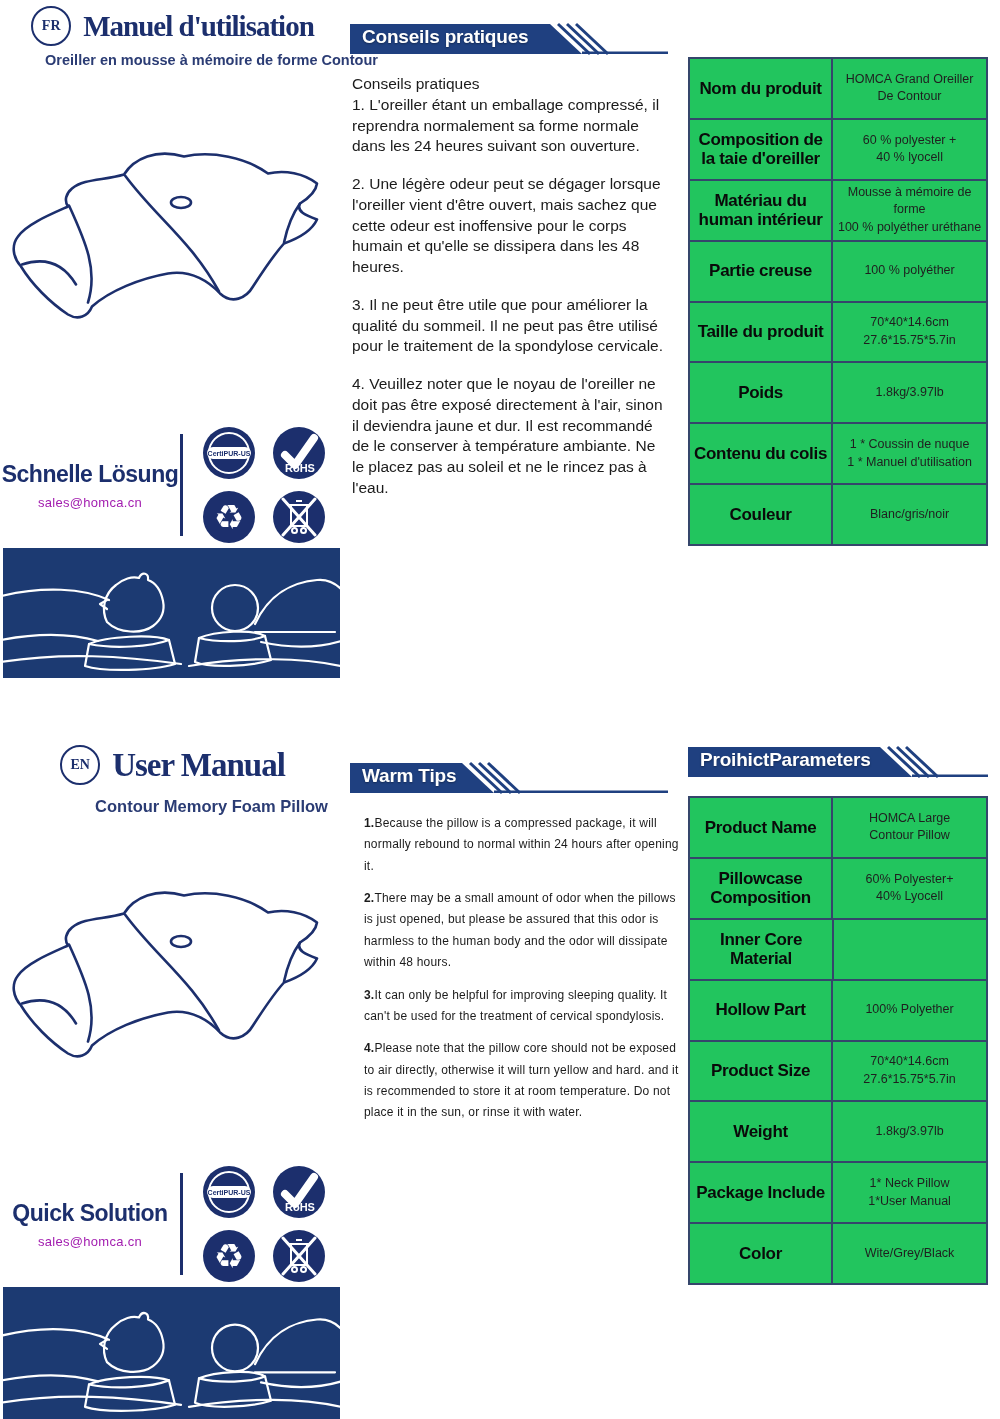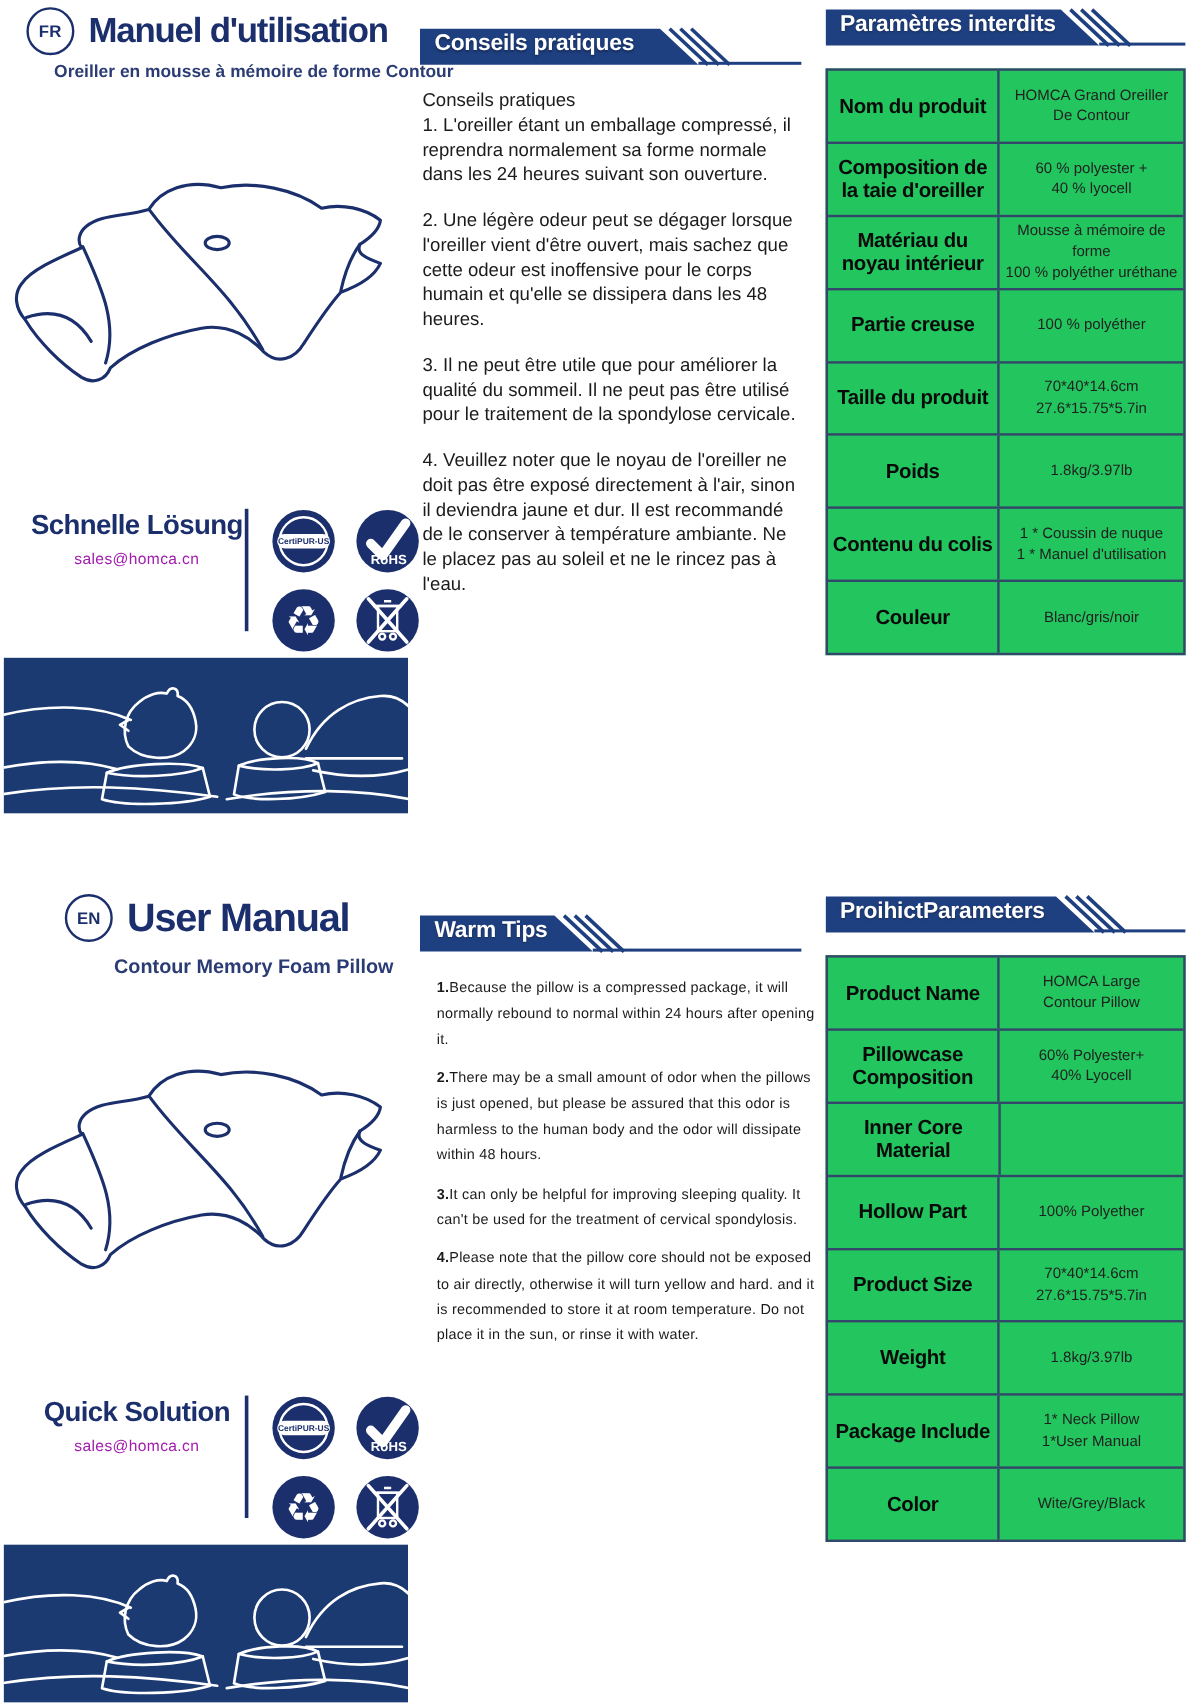--- a/index.html
+++ b/index.html
@@ -4,32 +4,32 @@
 <style>
   html,body{margin:0;padding:0;background:#fff;}
   #page{position:relative;width:1000px;height:1419px;background:#ffffff;overflow:hidden;
         font-family:"Liberation Sans",sans-serif;}
   .half{position:absolute;left:0;width:1000px;height:680px;}
   .half.fr{top:0;}
   .half.en{top:739px;}
 
   
   .col-left{position:absolute;left:0;top:0;width:345px;height:680px;}
-  .brand{position:absolute;top:6px;left:0;width:345px;display:flex;align-items:center;justify-content:center;gap:12px;}
+  .brand{position:absolute;top:6px;left:0;width:345px;display:flex;align-items:center;justify-content:center;gap:12px;font-family:Liberation Serif, serif;}
   .badge{width:36px;height:36px;border:2.5px solid #1c2f6d;border-radius:50%;display:flex;align-items:center;justify-content:center;
          font-weight:bold;color:#1c2f6d;font-size:14px;flex:0 0 auto;}
   .brand-title{font-weight:bold;color:#1c2f6d;letter-spacing:-1px;white-space:nowrap;}
   .fr .brand-title{font-size:29px;}
   .en .brand-title{font-size:33px;}
   .subtitle{position:absolute;left:0;width:345px;text-align:center;color:#2b3c74;margin-left:39px;}
   .fr .subtitle{top:52px;font-size:14.5px;font-weight:bold;}
   .en .subtitle{top:58px;font-size:16.5px;font-weight:600;}
   .pillow-art{position:absolute;top:140px;left:6px;width:330px;height:275px;}
 
-  .solution{position:absolute;top:424px;left:0;width:345px;height:122px;display:flex;padding-left:24px;}
+  .solution{position:absolute;top:424px;left:0;width:345px;height:122px;display:flex;align-items:center;}
   .sol-text{width:180px;text-align:center;}
   .sol-title{font-size:23px;font-weight:bold;color:#1c2f6d;letter-spacing:-0.5px;}
   .sol-email{font-size:13px;color:#a21caf;margin-top:7px;letter-spacing:0.3px;}
   .sol-divider{width:3px;height:102px;background:#1c2f6d;flex:0 0 auto;}
   .sol-icons{flex:1;display:grid;grid-template-columns:54px 54px;gap:10px 16px;justify-content:center;}
   .cert-icon{width:54px;height:54px;display:block;}
 
   .sleep-art{position:absolute;top:548px;left:3px;width:337px;height:130px;}
   .en .sleep-art{height:132px;}
 
@@ -168,47 +168,35 @@
       <div class="tips">
         <p class="tips-intro">Conseils pratiques</p>
         <div class="tip first"><span class="tip-num">1.</span><span> L'oreiller étant un emballage compressé, il reprendra normalement sa forme normale dans les 24 heures suivant son ouverture.</span></div>
         <div class="tip"><span class="tip-num">2.</span><span> Une légère odeur peut se dégager lorsque l'oreiller vient d'être ouvert, mais sachez que cette odeur est inoffensive pour le corps humain et qu'elle se dissipera dans les 48 heures.</span></div>
         <div class="tip"><span class="tip-num">3.</span><span> Il ne peut être utile que pour améliorer la qualité du sommeil. Il ne peut pas être utilisé pour le traitement de la spondylose cervicale.</span></div>
         <div class="tip"><span class="tip-num">4.</span><span> Veuillez noter que le noyau de l'oreiller ne doit pas être exposé directement à l'air, sinon il deviendra jaune et dur. Il est recommandé de le conserver à température ambiante. Ne le placez pas au soleil et ne le rincez pas à l'eau.</span></div>
       </div>
     </div>
 
     <div class="col-right">
-      <div class="banner">
-        <svg viewBox="0 0 300 34" preserveAspectRatio="none">
-          <polygon points="0,2 196,2 228,32 0,32" fill="#1f4080"></polygon>
-          <g stroke="#1f4080" stroke-width="3">
-            <line x1="204" y1="2" x2="236" y2="32"></line>
-            <line x1="213" y1="2" x2="245" y2="32"></line>
-            <line x1="222" y1="2" x2="254" y2="32"></line>
-          </g>
-          <rect x="228" y="29.5" width="72" height="2.5" fill="#1f4080"></rect>
-        </svg>
-        <span class="banner-label">Paramètres interdits</span>
-      </div>
       <div class="spec-table">
         <div class="trow">
             <div class="tlabel">Nom du produit</div>
             <div class="tvalue">HOMCA Grand Oreiller
 De Contour</div>
           </div>
         <div class="trow">
             <div class="tlabel">Composition de
 la taie d'oreiller</div>
             <div class="tvalue">60 % polyester +
 40 % lyocell</div>
           </div>
         <div class="trow">
             <div class="tlabel">Matériau du
-noyau intérieur</div>
+human intérieur</div>
             <div class="tvalue">Mousse à mémoire de forme
 100 % polyéther uréthane</div>
           </div>
         <div class="trow">
             <div class="tlabel">Partie creuse</div>
             <div class="tvalue">100 % polyéther</div>
           </div>
         <div class="trow">
             <div class="tlabel">Taille du produit</div>
             <div class="tvalue">70*40*14.6cm

